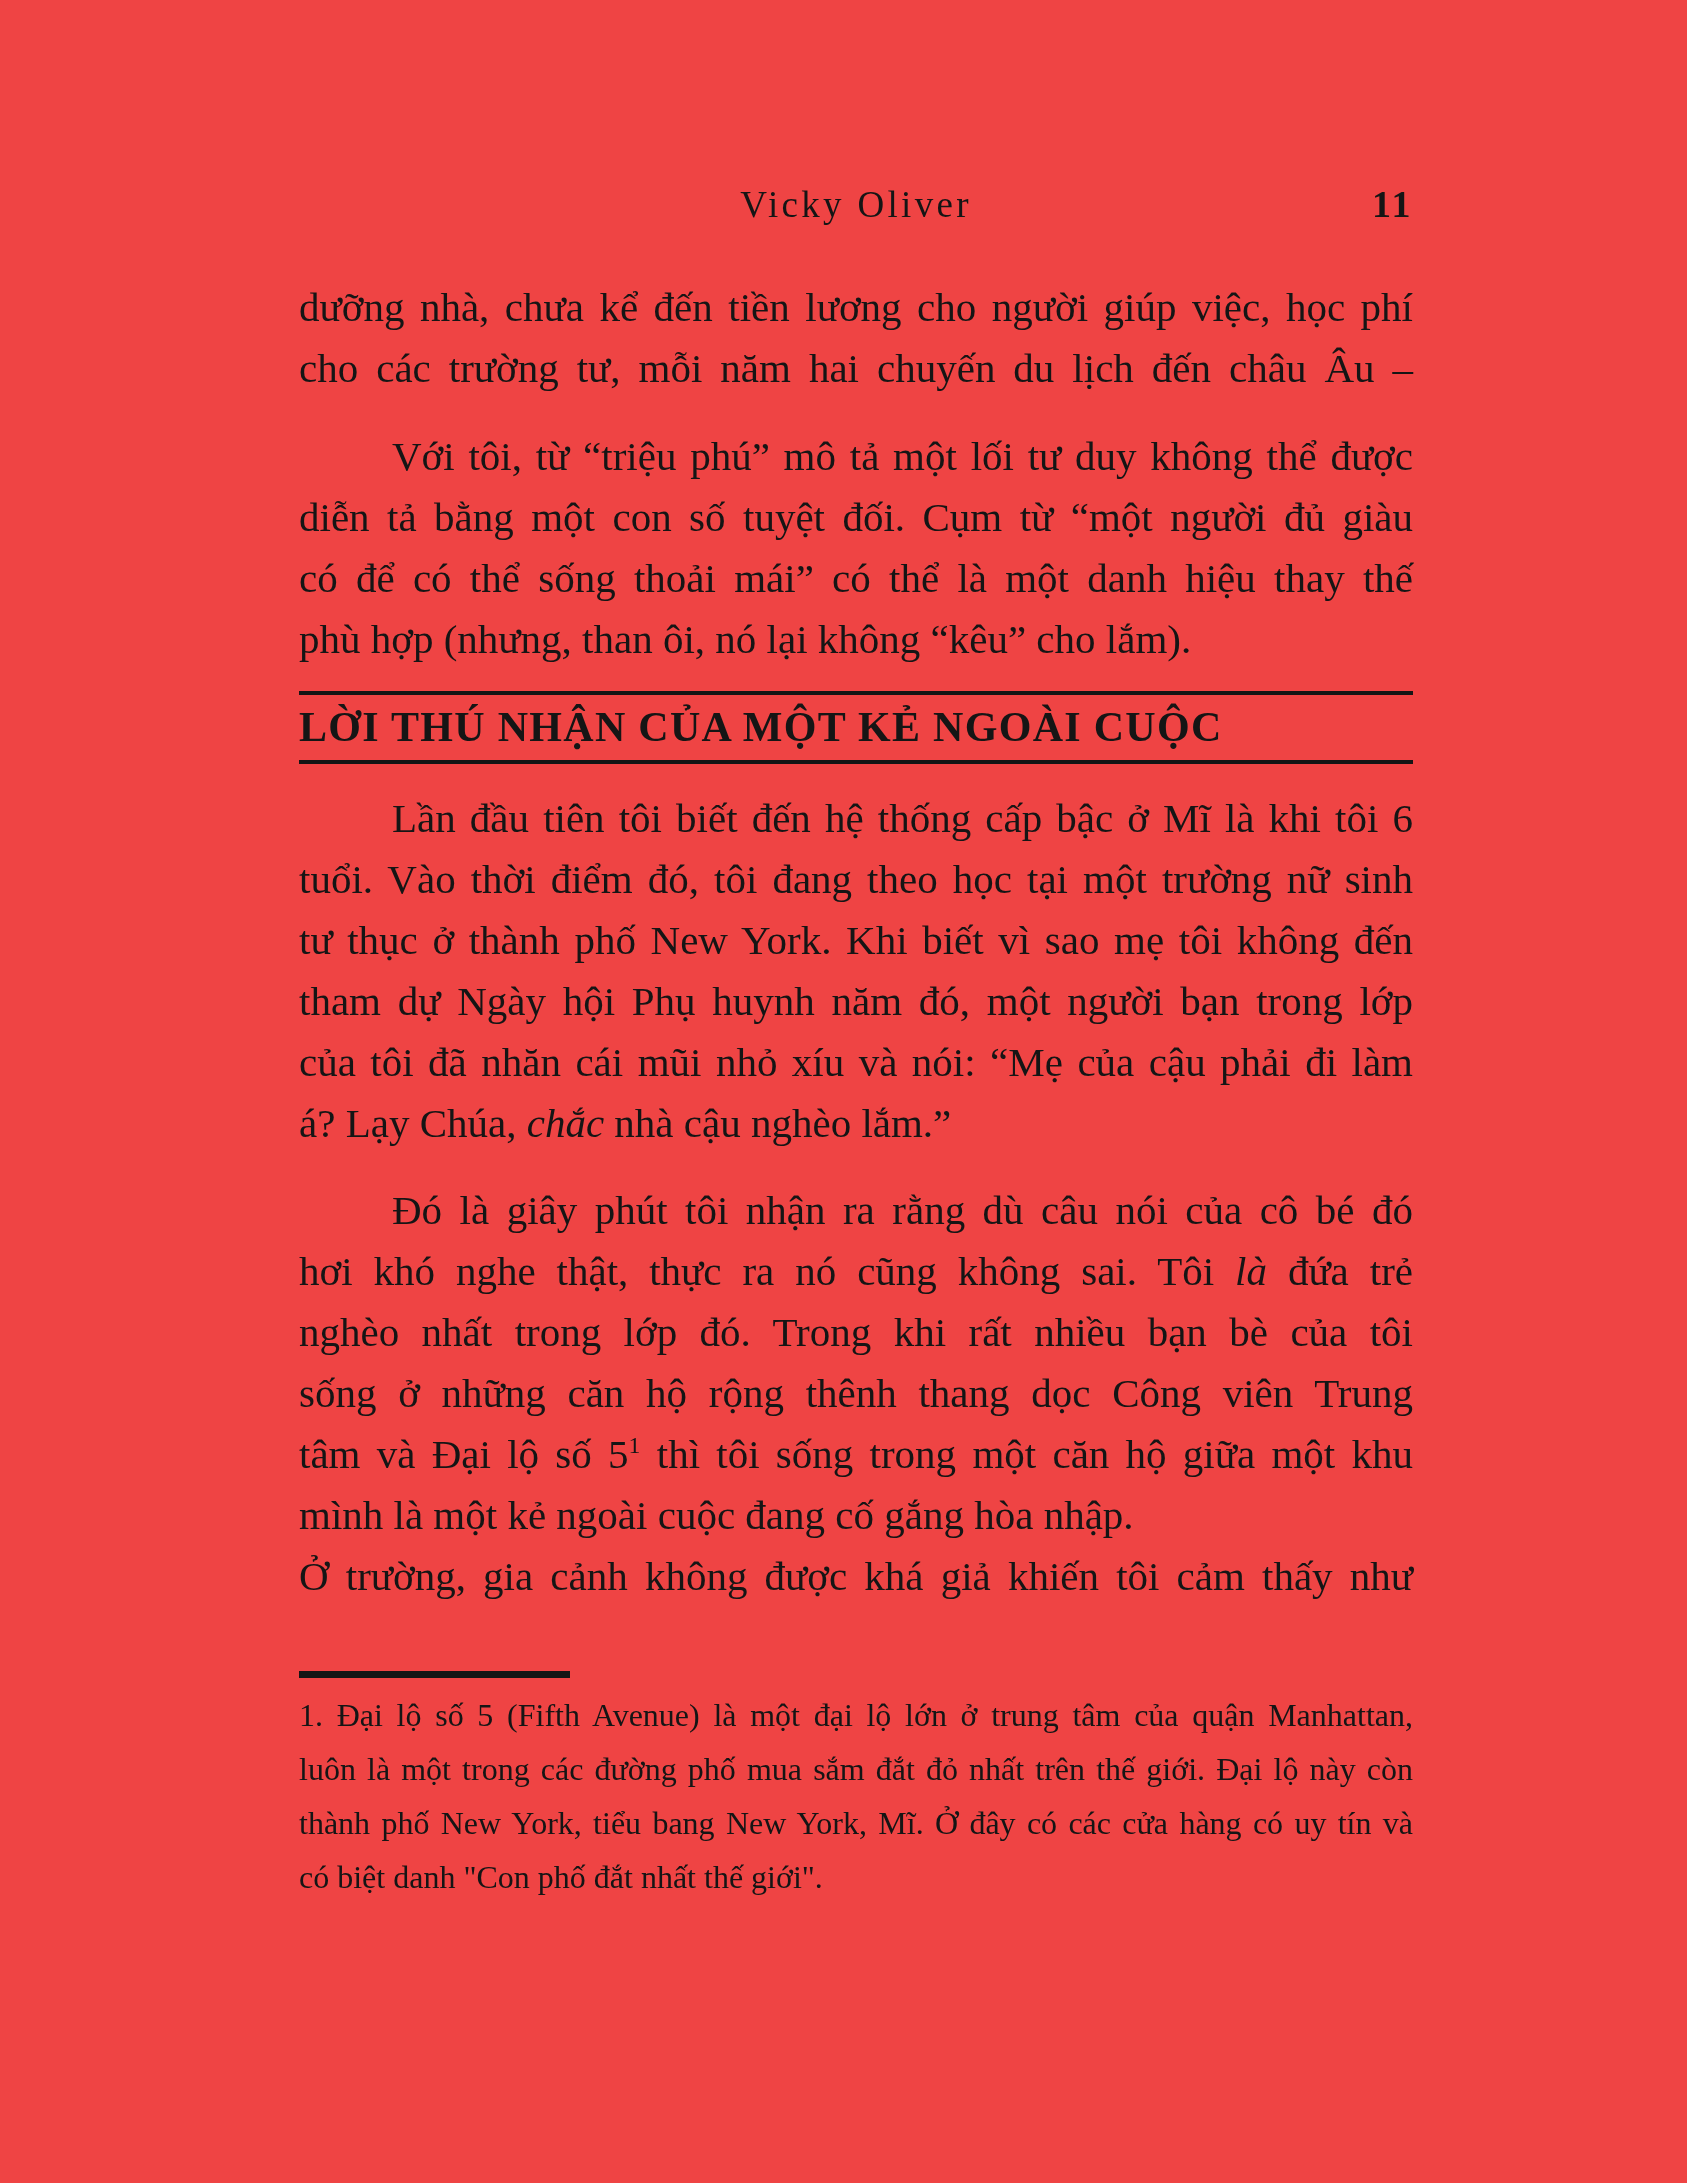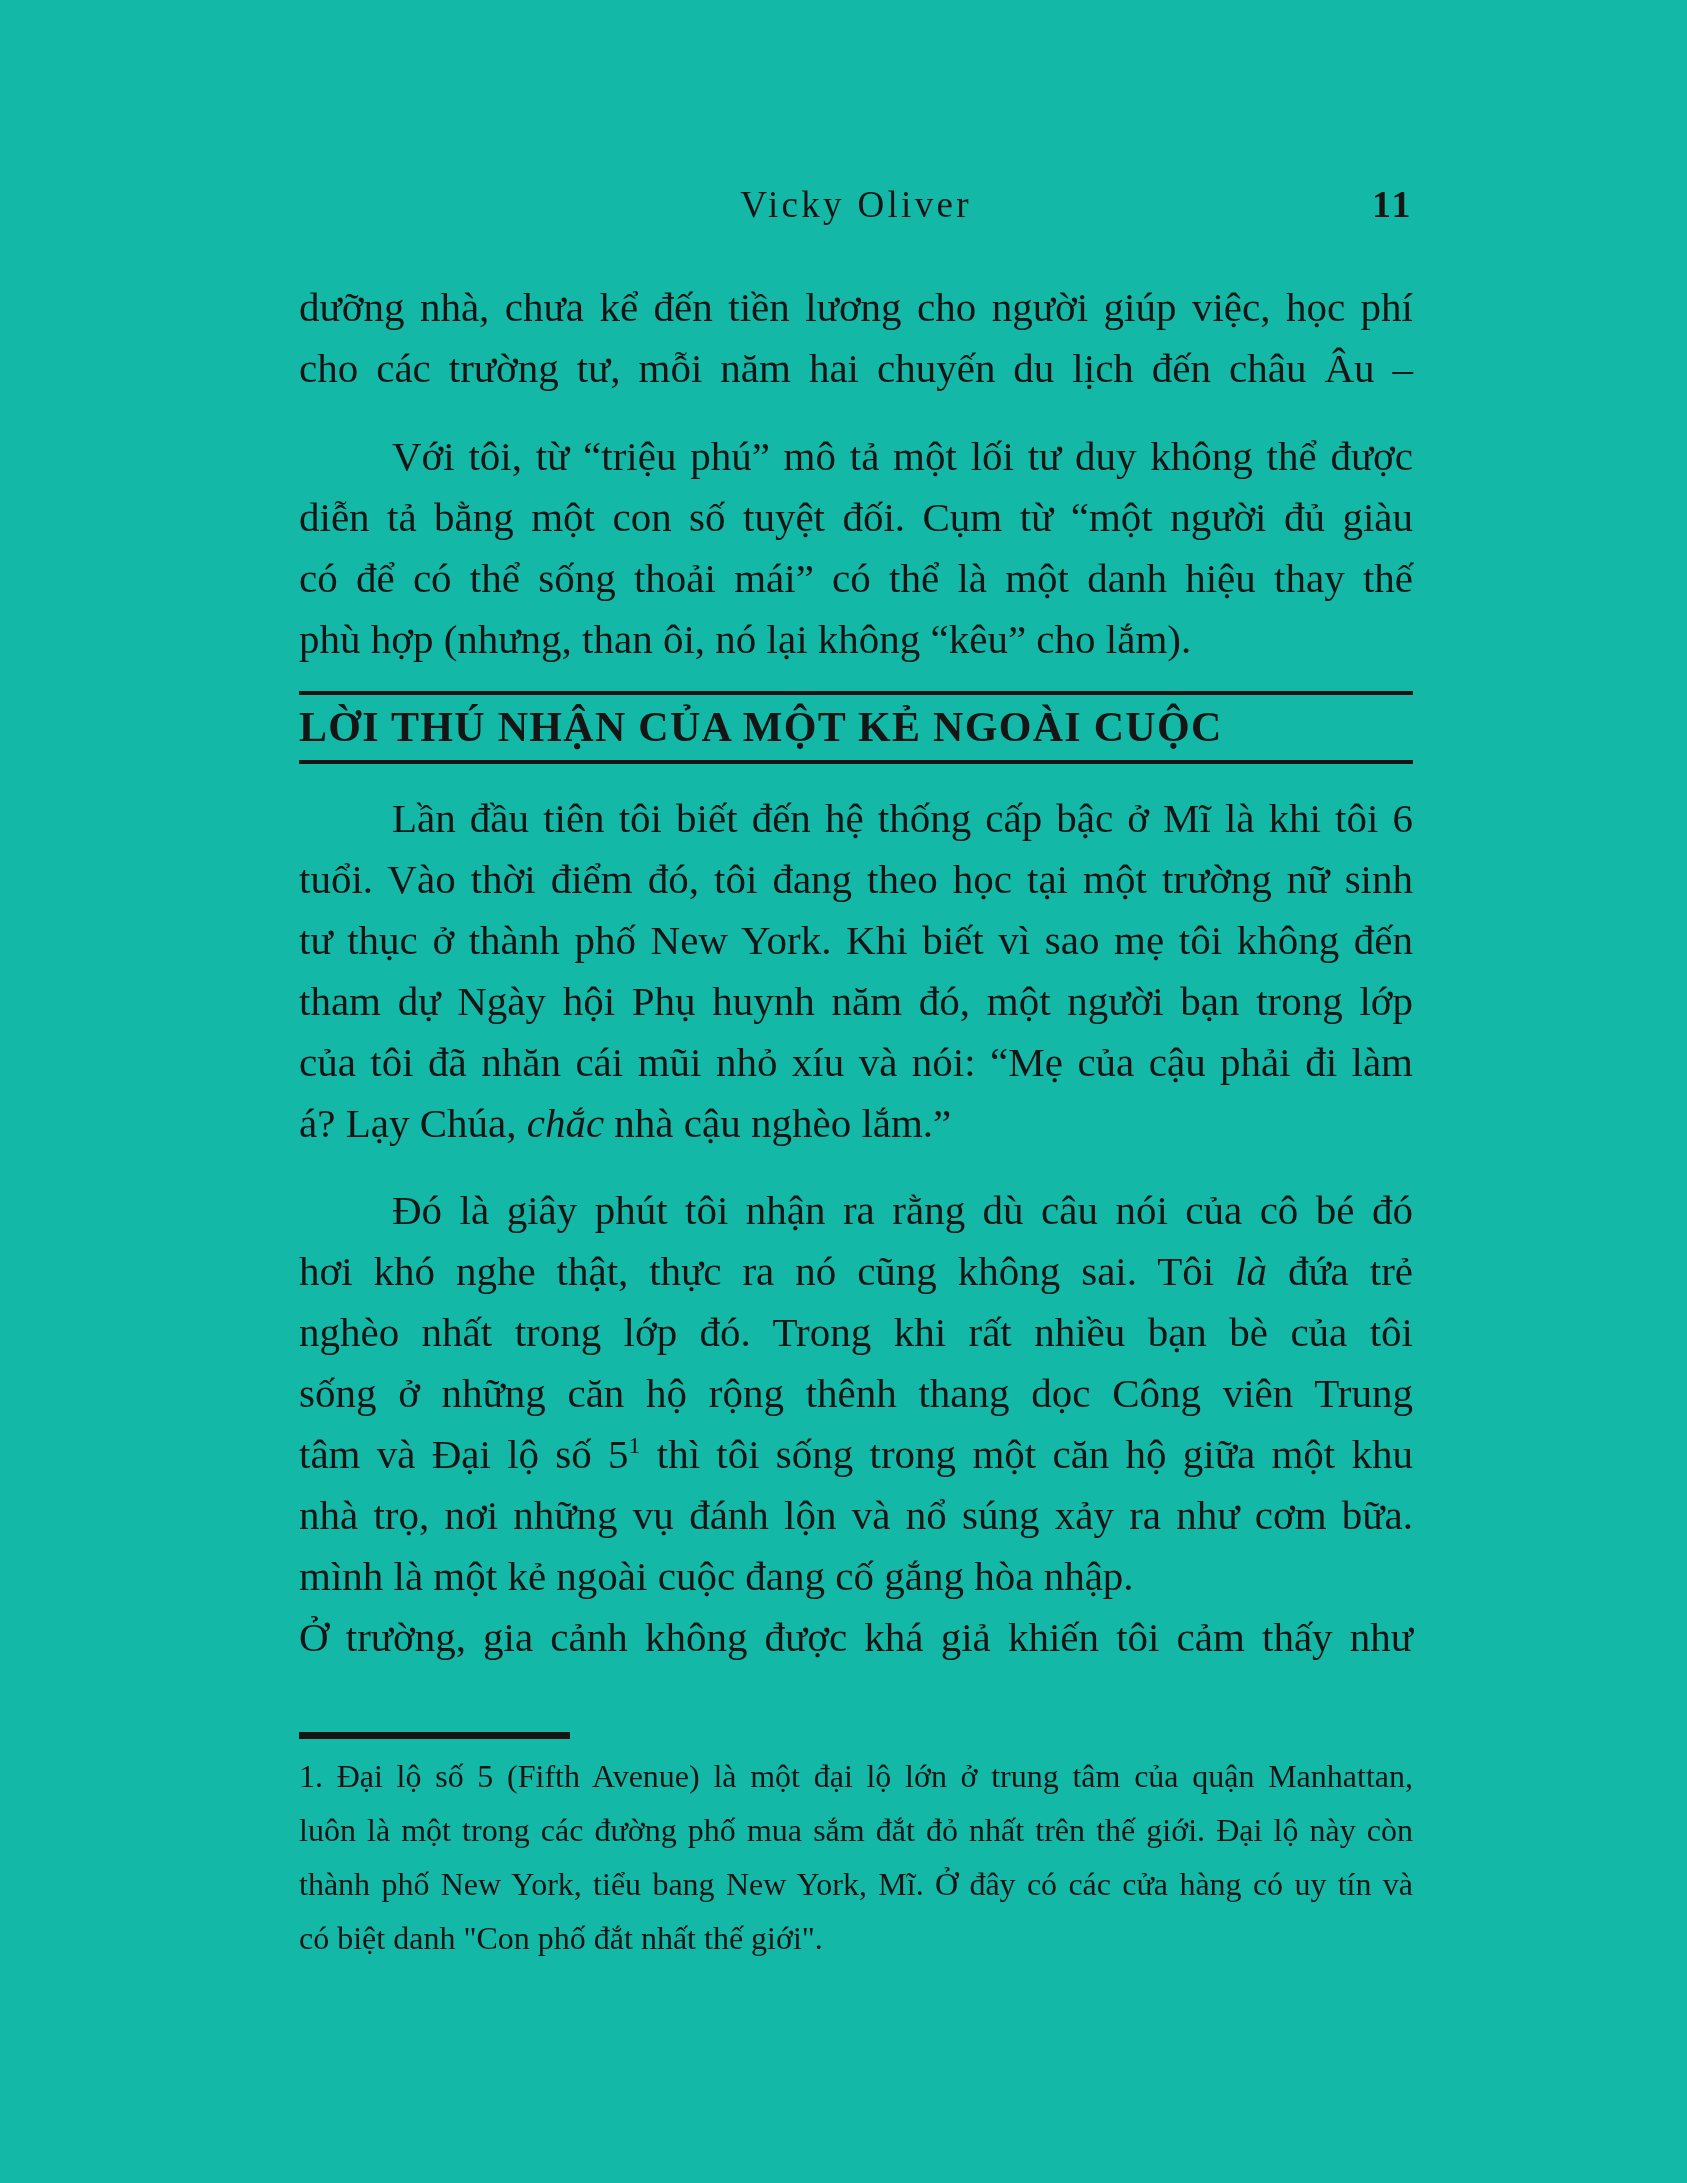--- a/index.html
+++ b/index.html
@@ -4,21 +4,21 @@
 <style>
   html,body { margin:0; padding:0; }
   body {
     width:1687px; height:2183px;
     background:#ffffff;
     font-family:"Liberation Serif","DejaVu Serif",serif;
     color:#151515;
     position:relative;
     overflow:hidden;
   }
-  .page { position:absolute; inset:0; background:#14b8a6;padding-left:32px; }
+  .page { position:absolute; inset:0; background:#ef4444;padding-left:32px; }
   .content { position:absolute; left:299px; top:0; width:1114px; }
 
   
   .runhead { margin-top:184px; height:41px; position:relative; }
   .runhead .title {
     text-align:center; font-size:37px; line-height:41px;
     letter-spacing:3.3px;
   }
   .runhead .pagenum {
     position:absolute; right:0; top:0;
@@ -97,21 +97,20 @@
       <div class="ln">của tôi đã nhăn cái mũi nhỏ xíu và nói: “Mẹ của cậu phải đi làm</div>
       <div class="ln last">á? Lạy Chúa, <i>chắc</i> nhà cậu nghèo lắm.”</div>
     </div>
 
     <div class="para p4 p-indent">
       <div class="ln first">Đó là giây phút tôi nhận ra rằng dù câu nói của cô bé đó</div>
       <div class="ln">hơi khó nghe thật, thực ra nó cũng không sai. Tôi <i>là</i> đứa trẻ</div>
       <div class="ln">nghèo nhất trong lớp đó. Trong khi rất nhiều bạn bè của tôi</div>
       <div class="ln">sống ở những căn hộ rộng thênh thang dọc Công viên Trung</div>
       <div class="ln">tâm và Đại lộ số 5<sup>1</sup> thì tôi sống trong một căn hộ giữa một khu</div>
-      <div class="ln">nhà trọ, nơi những vụ đánh lộn và nổ súng xảy ra như cơm bữa.</div>
       <div class="ln last">mình là một kẻ ngoài cuộc đang cố gắng hòa nhập.</div>
       <div class="ln">Ở trường, gia cảnh không được khá giả khiến tôi cảm thấy như</div>
     </div>
 
     <div class="fn-sep"></div>
 
     <div class="footnote">
       <div class="fn-ln">1. Đại lộ số 5 (Fifth Avenue) là một đại lộ lớn ở trung tâm của quận Manhattan,</div>
       <div class="fn-ln">luôn là một trong các đường phố mua sắm đắt đỏ nhất trên thế giới. Đại lộ này còn</div>
       <div class="fn-ln">thành phố New York, tiểu bang New York, Mĩ. Ở đây có các cửa hàng có uy tín và</div>

